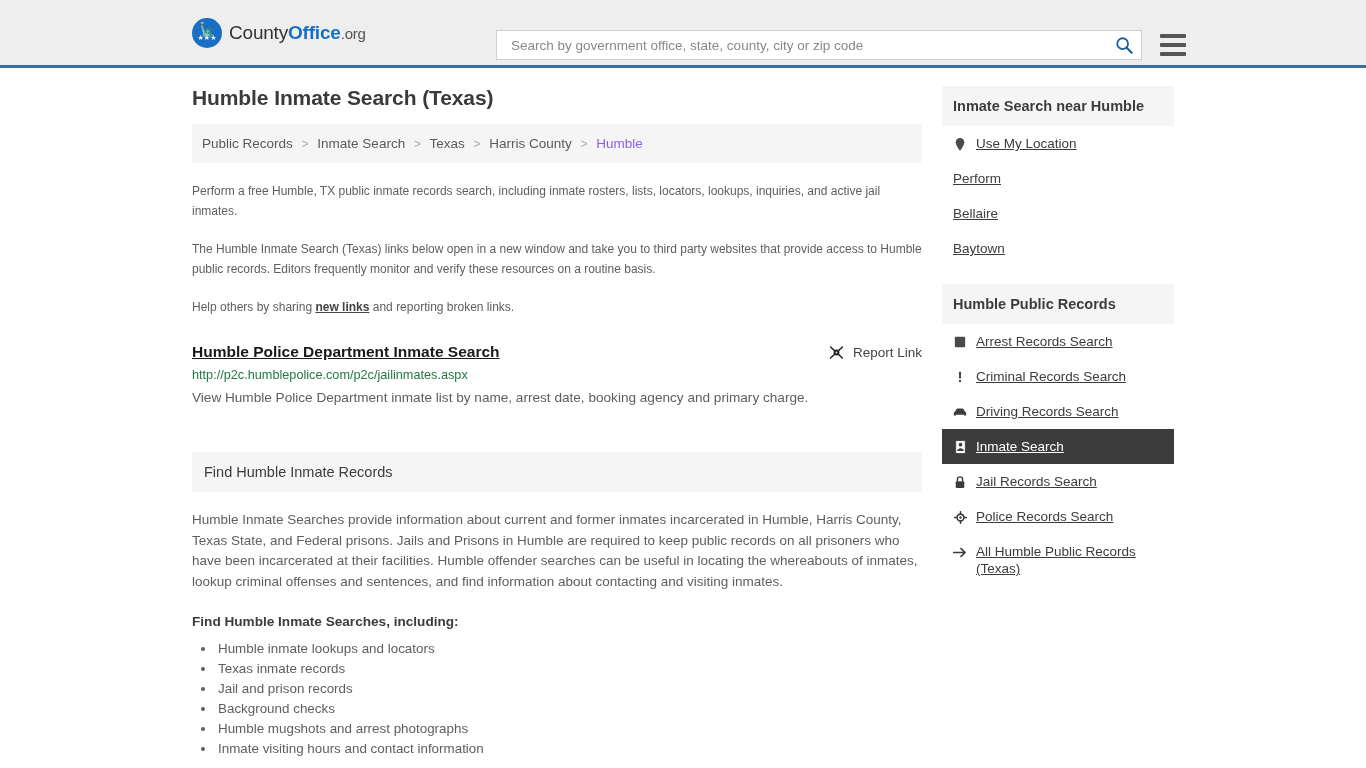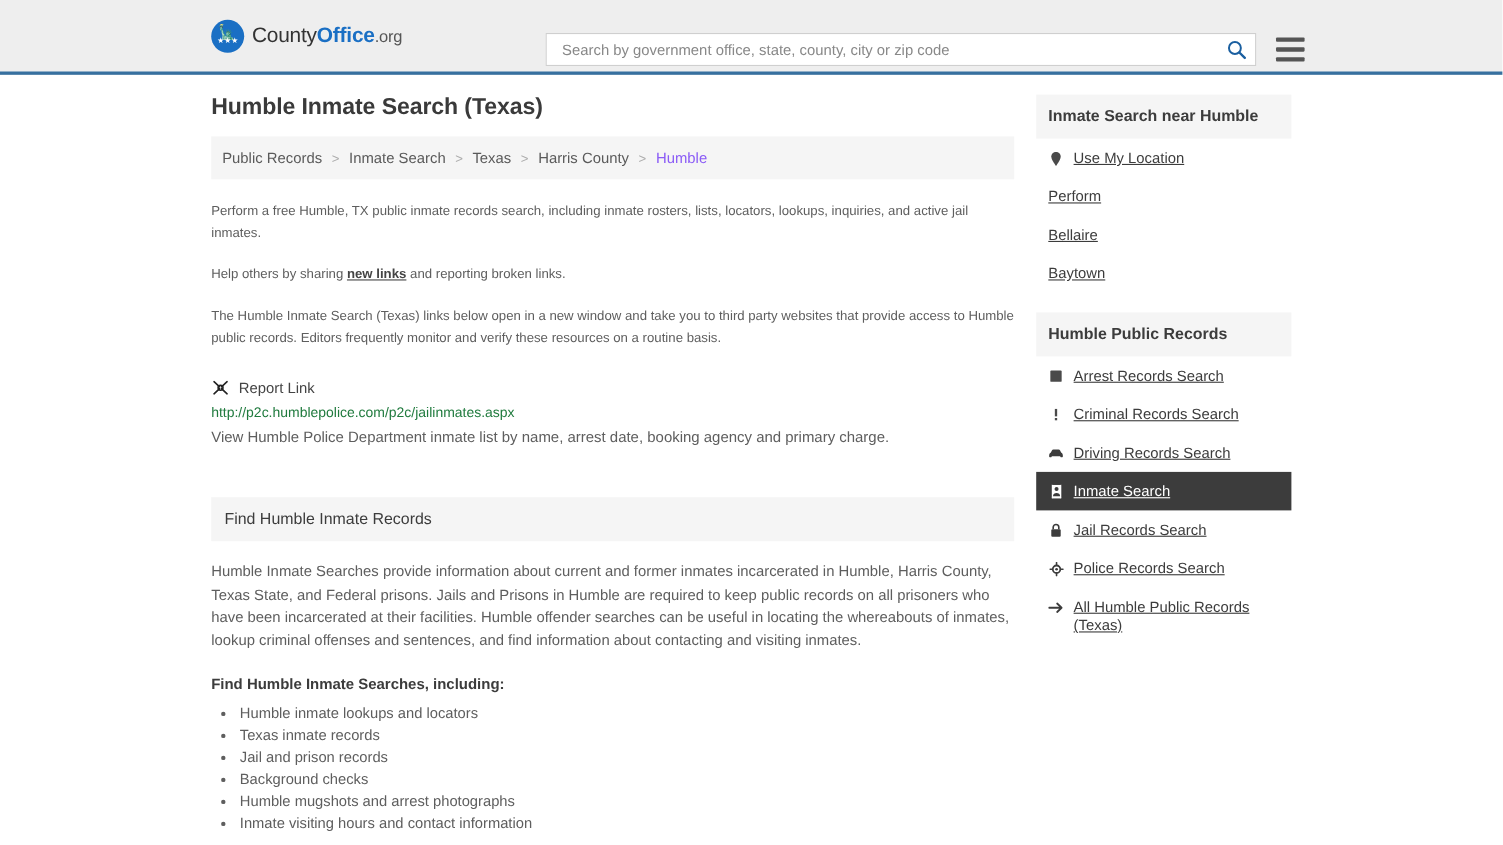--- a/index.html
+++ b/index.html
@@ -240,26 +240,27 @@
       <span class="sep">&gt;</span>
       <a href="#">Texas</a>
       <span class="sep">&gt;</span>
       <a href="#">Harris County</a>
       <span class="sep">&gt;</span>
       <span class="current">Humble</span>
     </div>
 
     <div class="intro">
       <p>Perform a free Humble, TX public inmate records search, including inmate rosters, lists, locators, lookups, inquiries, and active jail inmates.</p>
+      <p>The Humble Inmate Search (Texas) links below open in a new window and take you to third party websites that provide access to Humble public records. Editors frequently monitor and verify these resources on a routine basis.</p>
       <p><span>Help others by sharing </span><a href="#">new links</a><span> and reporting broken links.</span></p>
-      <p>The Humble Inmate Search (Texas) links below open in a new window and take you to third party websites that provide access to Humble public records. Editors frequently monitor and verify these resources on a routine basis.</p>
     </div>
 
     <div class="result">
       <div class="result-head">
+        <a class="result-title" href="#">Humble Police Department Inmate Search</a>
         <div class="report-link">
           <svg class="unlink-icon" viewBox="0 0 20 20">
             <path d="M3 3.5 L9 9 M11 11 L17 16.5" stroke="#222" stroke-width="1.7" fill="none" stroke-linecap="round"></path>
             <path d="M3 16.5 L9 11 M11 9 L17 3.5" stroke="#222" stroke-width="1.7" fill="none" stroke-linecap="round"></path>
             <circle cx="10" cy="10" r="2.6" fill="none" stroke="#222" stroke-width="1.7"></circle>
           </svg>
           <span>Report Link</span>
         </div>
       </div>
       <div class="result-url">http://p2c.humblepolice.com/p2c/jailinmates.aspx</div>

